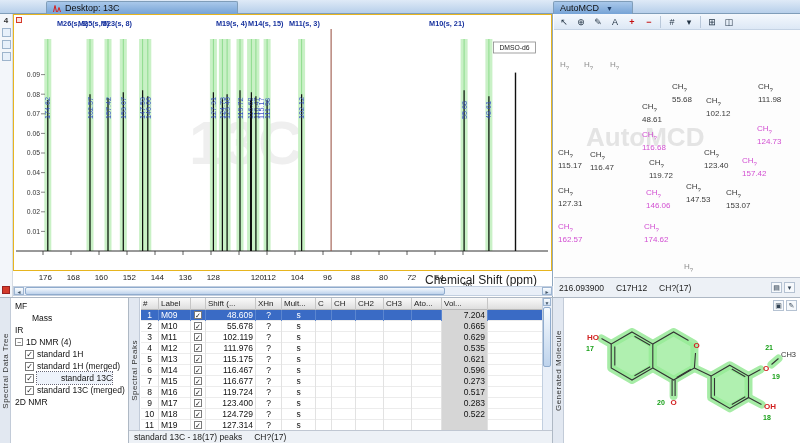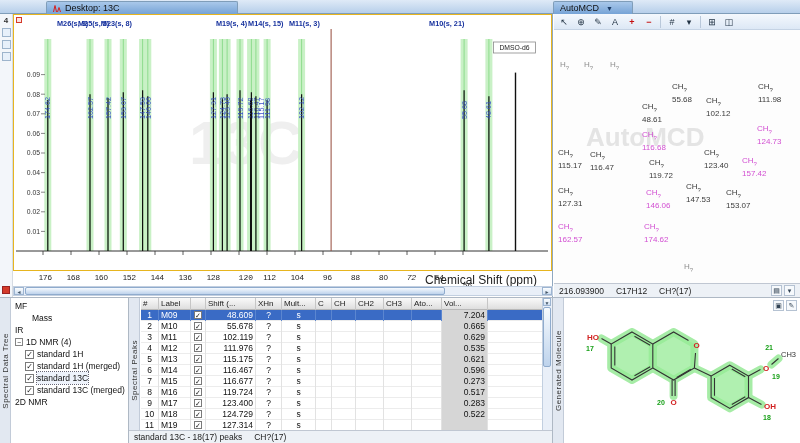--- a/index.html
+++ b/index.html
@@ -46,35 +46,35 @@
   .tbtn.red { color:#c50f0f; font-weight:bold; }
   .tsep { width:1px; height:12px; background:#b9c8da; margin:0 2px; }
   #mcd-canvas { position:absolute; left:0; top:16px; width:246px; height:253px; background:#fdfdfd; overflow:hidden; }
   #mcd-watermark { position:absolute; left:32px; top:92px; font-size:26px; font-weight:bold; color:#e4e4e4; }
   .mcdn { position:absolute; font-size:8px; line-height:9px; cursor:default; }
   .mcdn sub { font-size:6px; }
   .mcdn.h { color:#8f8f8f; }
   .mcdn.c { color:#3b3b3b; }
   .mcdn.c.m { color:#d24fd2; }
   .mcdn .sh { display:block; font-size:8px; }
-  .statusbar { position:absolute; left:0; bottom:0; height:14px; width:100%; background:#edf1f6;
+  .statusbar { position:absolute; left:0; bottom:0; height:20px; width:100%; background:#edf1f6;
                border-top:1px solid #c0c7d2; display:flex; align-items:center; gap:12px; padding:0 5px; font-size:8.5px; color:#222; }
   .statusbar .icons { margin-left:auto; display:flex; gap:2px; }
   .sicon { width:11px; height:11px; font-size:7px; line-height:10px; text-align:center; border:1px solid #b5c2d2; background:#f6f9fc; color:#345; }
 
   
   .bpanel { position:absolute; top:297px; height:146px; background:#fff; border-top:1px solid #aeb8c4; }
   .vstrip { position:absolute; left:0; top:0; width:11px; height:100%; background:#e2e8f1; border-right:1px solid #c2cbd8;
             display:flex; align-items:center; justify-content:center; }
   .vstrip span { writing-mode:vertical-rl; transform:rotate(180deg); font-size:8px; color:#333; letter-spacing:0.5px; }
 
   #tree-panel { left:0; width:129px; border-right:1px solid #aeb8c4; }
   #tree-content { position:absolute; left:12px; top:2px; right:0; bottom:0; font-size:8.5px; overflow:hidden; }
   .trow { height:12px; line-height:12px; display:flex; align-items:center; gap:3px; white-space:nowrap; }
-  .trow.tsel .tlabel { outline:1px dotted #667; background:#eef3fb; }
+  .trow.tsel .tlabel { outline:1px dotted #667; background:#eef3fb;padding-left:24px; }
   .tbox { display:inline-block; width:8px; height:8px; border:1px solid #848484; background:#fff;
           font-size:7px; line-height:7px; text-align:center; color:#333; }
   .cb { display:inline-block; width:9px; height:9px; border:1px solid #7a7a7a; background:#fff;
         font-size:8px; line-height:8px; text-align:center; color:#222; }
 
   #peaks-panel { left:129px; width:424px; border-right:1px solid #aeb8c4; }
   #table-wrap { position:absolute; left:12px; top:0; right:10px; bottom:13px; overflow:hidden; }
   #thead { height:12px; white-space:nowrap; border-bottom:1px solid #b8b8b8; background:linear-gradient(#fafafa,#dedede); }
   .hcell { display:inline-block; height:12px; line-height:12px; font-size:8px; color:#222; padding:0 2px;
            border-right:1px solid #c6c6c6; overflow:hidden; vertical-align:top; }
@@ -245,21 +245,21 @@
     </div>
     <div id="axis-row">
       <span id="axis-xlabel">Chemical Shift (ppm)</span>
     <span class="xtick" style="left: 32px;">176</span>
         <span class="xtick" style="left: 60px;">168</span>
         <span class="xtick" style="left: 88px;">160</span>
         <span class="xtick" style="left: 116px;">152</span>
         <span class="xtick" style="left: 144px;">144</span>
         <span class="xtick" style="left: 172px;">136</span>
         <span class="xtick" style="left: 200px;">128</span>
-        <span class="xtick" style="left: 233px; font-family: Liberation Mono, monospace;">120</span>
+        <span class="xtick" style="left: 244px;">120</span>
         <span class="xtick" style="left: 256px;">112</span>
         <span class="xtick" style="left: 284px;">104</span>
         <span class="xtick" style="left: 312px;">96</span>
         <span class="xtick" style="left: 340px;">88</span>
         <span class="xtick" style="left: 368px;">80</span>
         <span class="xtick" style="left: 396px; font-style: italic;">72</span>
         <span class="xtick" style="left: 424px;">64</span>
         <span class="xtick" style="left: 452px; margin-top: 8px;">56</span>
       </div>
     <div id="spec-hscroll">

